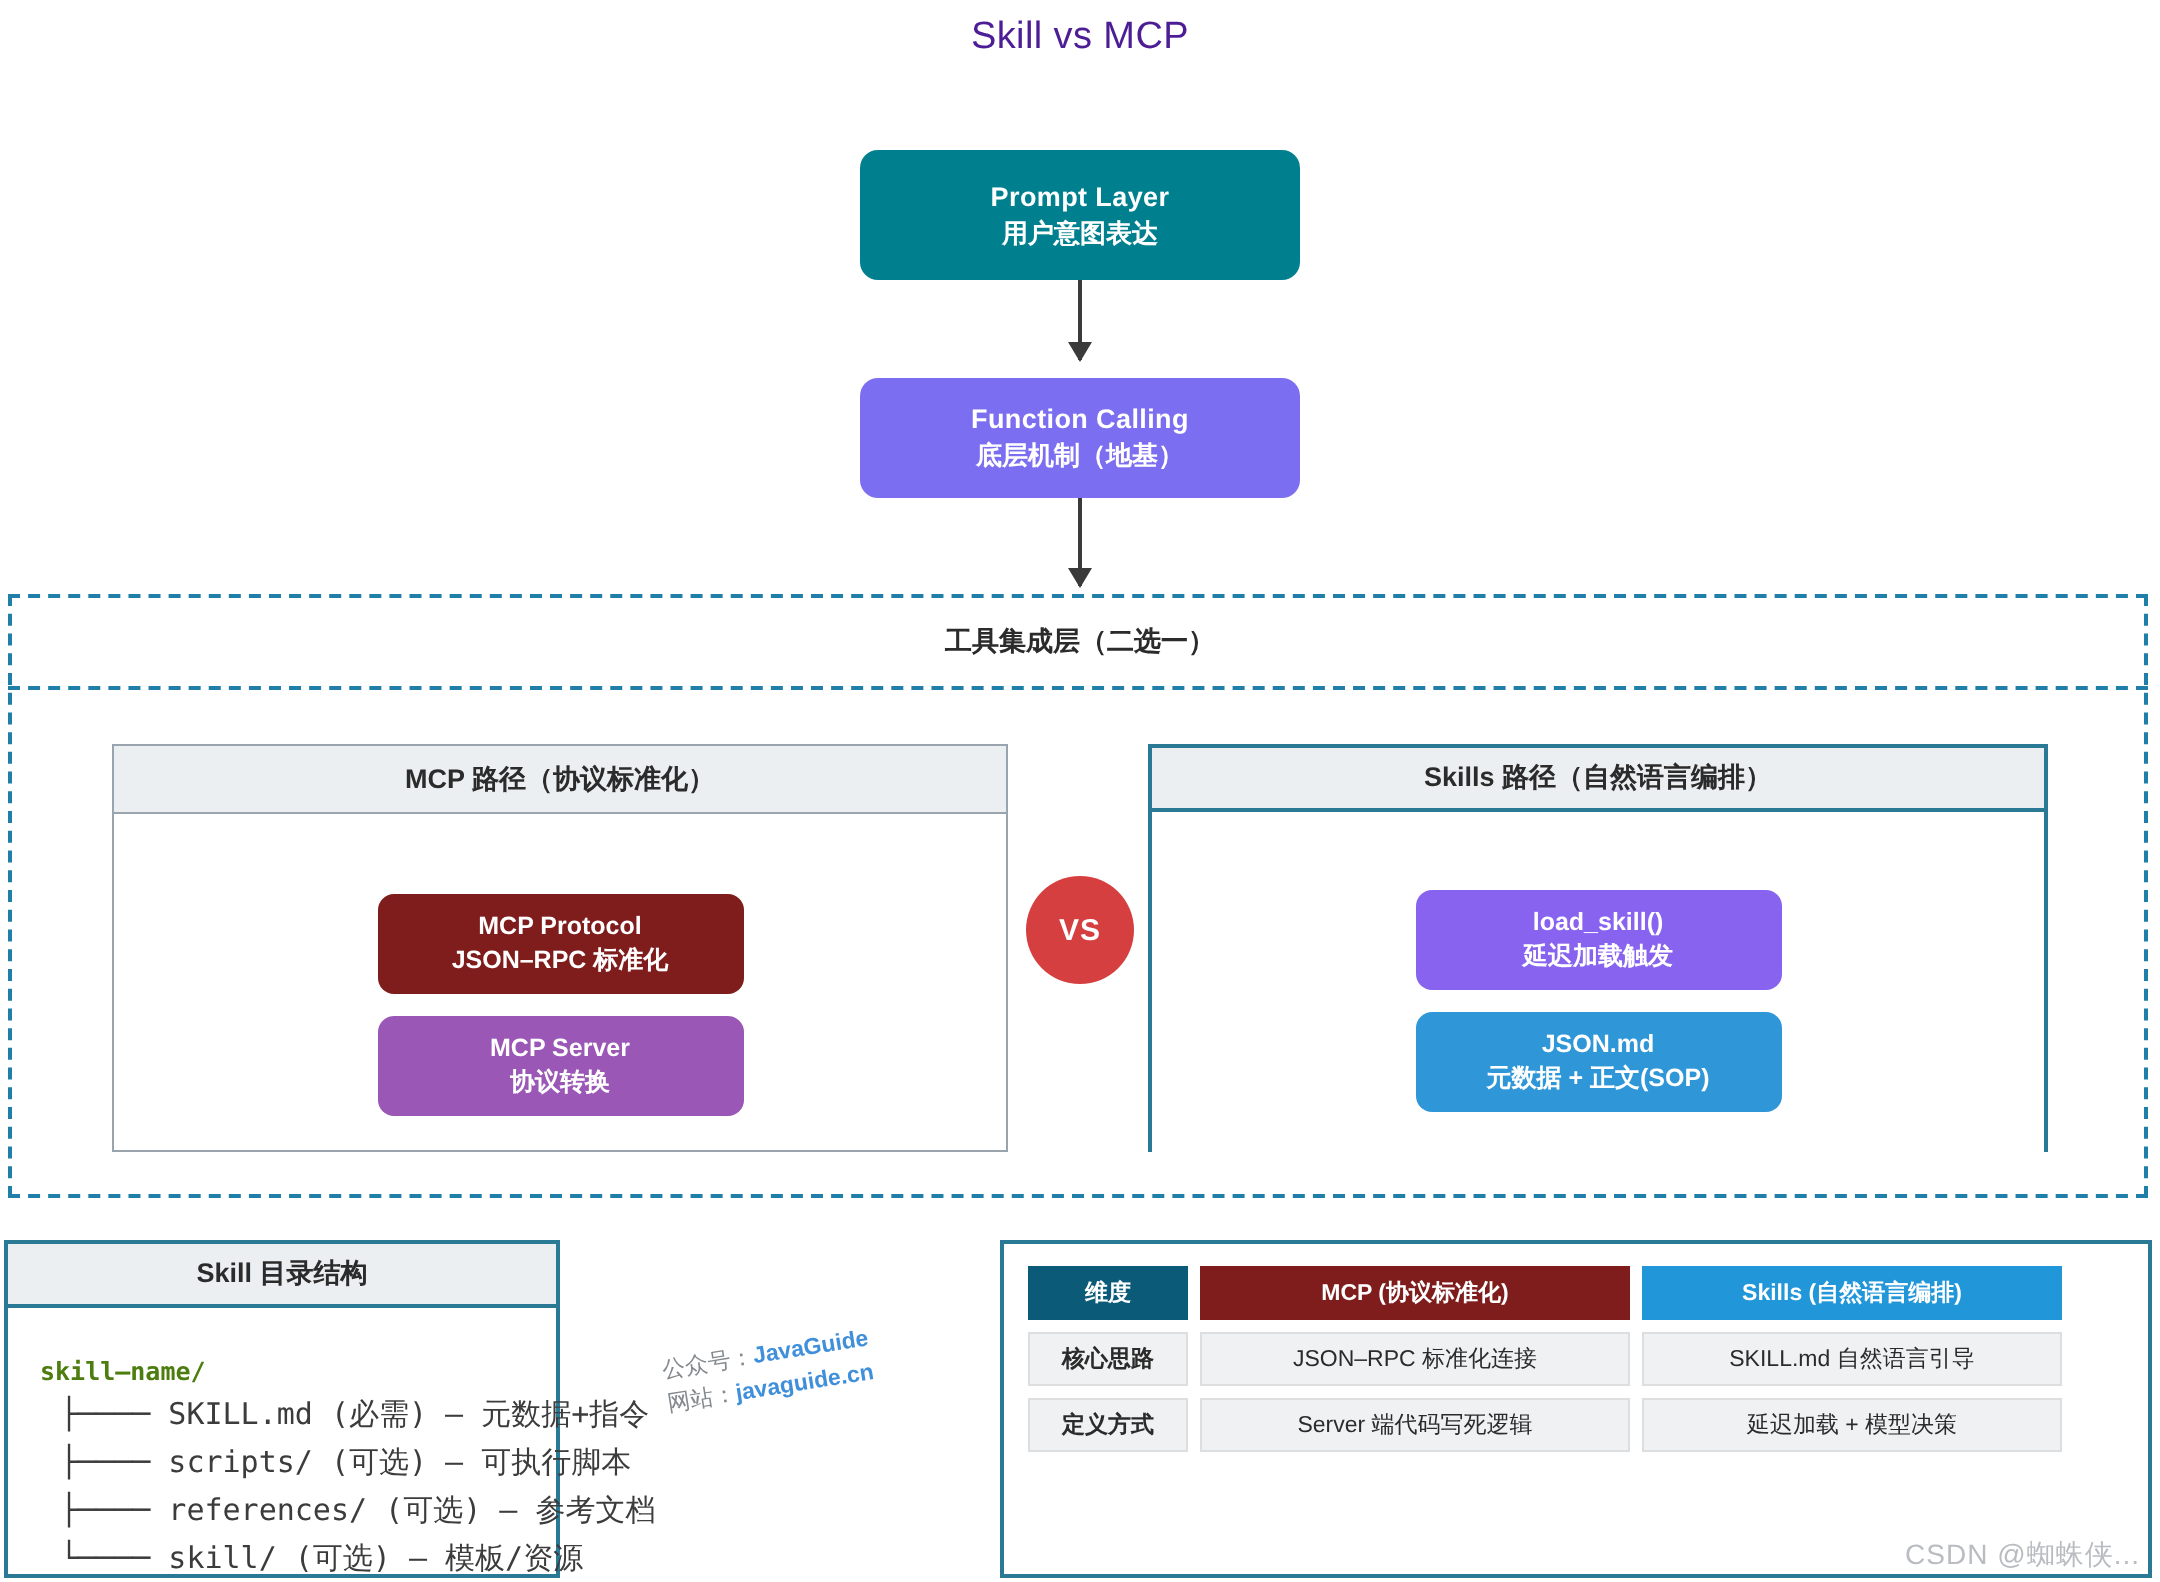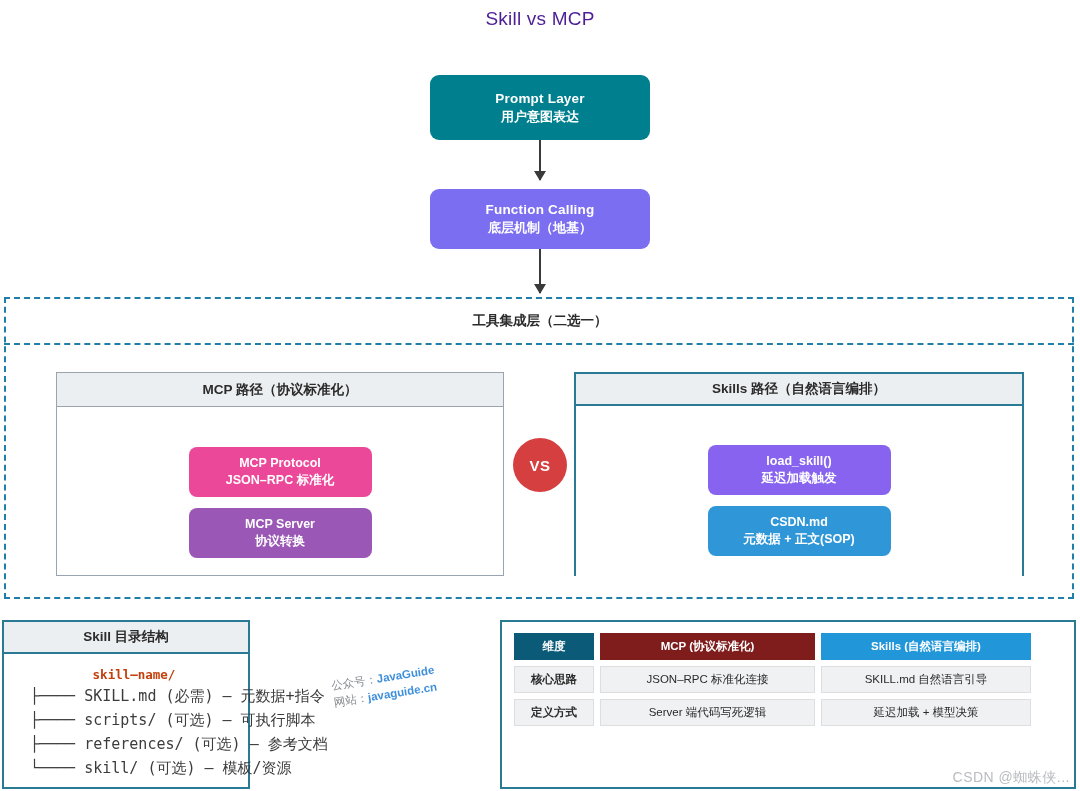--- a/index.html
+++ b/index.html
@@ -74,43 +74,43 @@
   #skills-panel .panel-head{border-bottom:2px solid #2a7a96;height:32px;}
   #skills-panel .panel-body{height:164px;margin-top:12px;}
 
   .chip{
     width:183px;height:50px;border-radius:8px;color:#fff;
     display:flex;flex-direction:column;align-items:center;justify-content:center;
     text-align:center;line-height:1.3;
   }
   .chip .c1{font-size:12.5px;font-weight:700;}
   .chip .c2{font-size:12.5px;font-weight:700;}
-  #mcp-protocol{background:#ec4899;margin-top:22px;}
+  #mcp-protocol{background:#7f1d1d;margin-top:22px;}
   #mcp-server{background:#9a57b5;}
   #load-skill{background:#8763ef;}
   #skill-md{background:#2f97d8;}
 
   
   #vs-badge{
     position:absolute;left:513px;top:438px;width:54px;height:54px;border-radius:50%;
     background:#d63f40;color:#fff;display:flex;align-items:center;justify-content:center;
     font-size:15px;font-weight:700;letter-spacing:.5px;
   }
 
   
   #skill-dir{
-    position:absolute;left:2px;top:620px;width:248px;height:169px;
-    border:2px solid #2a7a96;box-sizing:border-box;background:#fff;text-align:center;
+    position:absolute;left:2px;top:620px;width:278px;height:169px;
+    border:2px solid #2a7a96;box-sizing:border-box;background:#fff;
   }
   #skill-dir .panel-head{border-bottom:2px solid #2a7a96;height:32px;font-size:13.5px;}
   #skill-dir .dir-body{
     padding:13px 0 0 16px;box-sizing:border-box;
     font-family:"DejaVu Sans Mono","Liberation Mono",monospace;
   }
-  #skill-dir .root{font-size:12.5px;font-weight:700;color:#c2410c;margin-bottom:7px;}
+  #skill-dir .root{font-size:12.5px;font-weight:700;color:#4d7c0f;margin-bottom:7px;margin-top:11px;}
   #skill-dir .tree-row{
     font-size:15px;color:#3c3c3c;line-height:1.0;margin:0 0 9px 10px;white-space:pre;
   }
 
   
   #compare{
     position:absolute;left:500px;top:620px;width:576px;height:169px;
     border:2px solid #2a7a96;box-sizing:border-box;background:#fff;
   }
   #compare .panel-head{border-bottom:2px solid #2a7a96;height:32px;font-size:13.5px;}
@@ -185,21 +185,21 @@
   <div id="vs-badge">VS</div>
 
   <div class="panel" id="skills-panel">
     <div class="panel-head">Skills 路径（自然语言编排）</div>
     <div class="panel-body">
       <div class="chip" id="load-skill">
         <span class="c1">load_skill()</span>
         <span class="c2">延迟加载触发</span>
       </div>
       <div class="chip" id="skill-md">
-        <span class="c1">CSDN.md</span>
+        <span class="c1">JSON.md</span>
         <span class="c2">元数据 + 正文(SOP)</span>
       </div>
     </div>
   </div>
 
   <div id="skill-dir">
     <div class="panel-head">Skill 目录结构</div>
     <div class="dir-body">
       <div class="root">skill–name/</div>
       <div class="tree-row">├──── SKILL.md (必需) – 元数据+指令</div>

